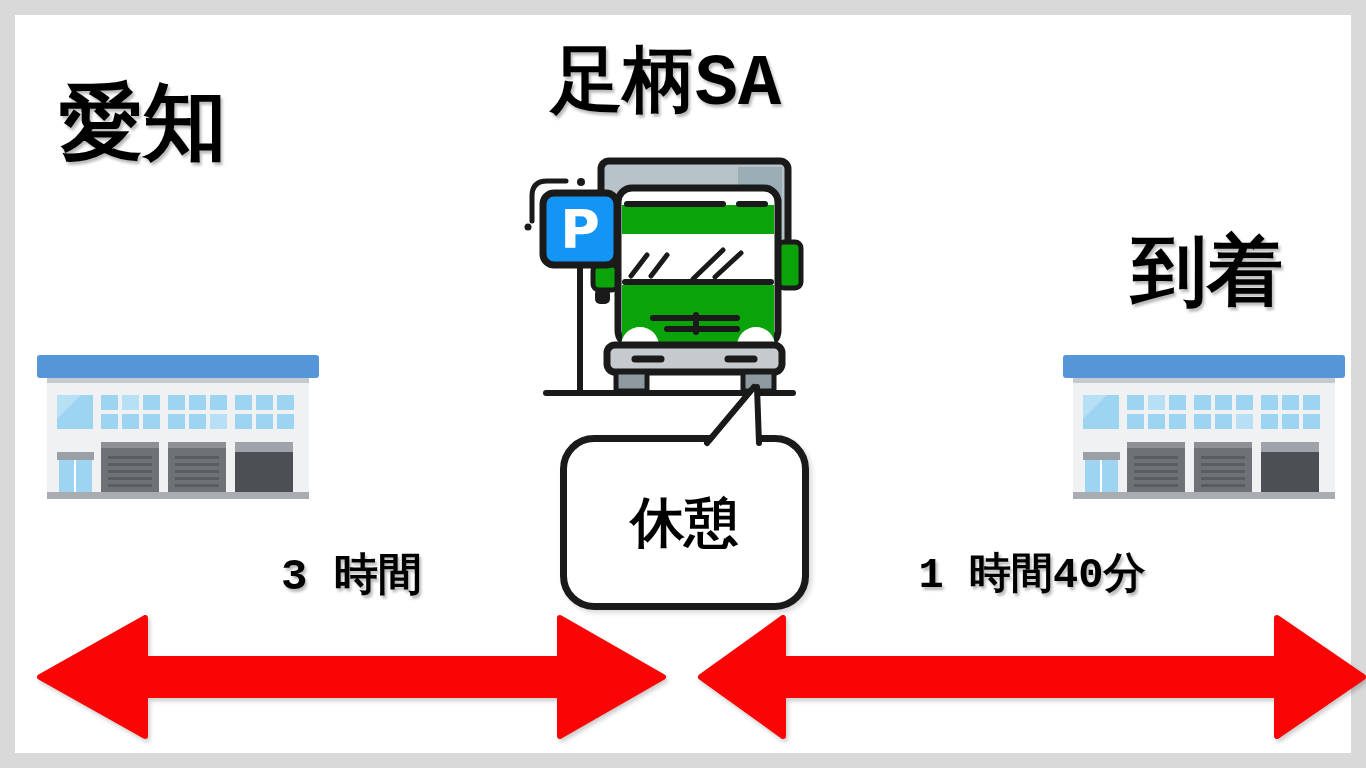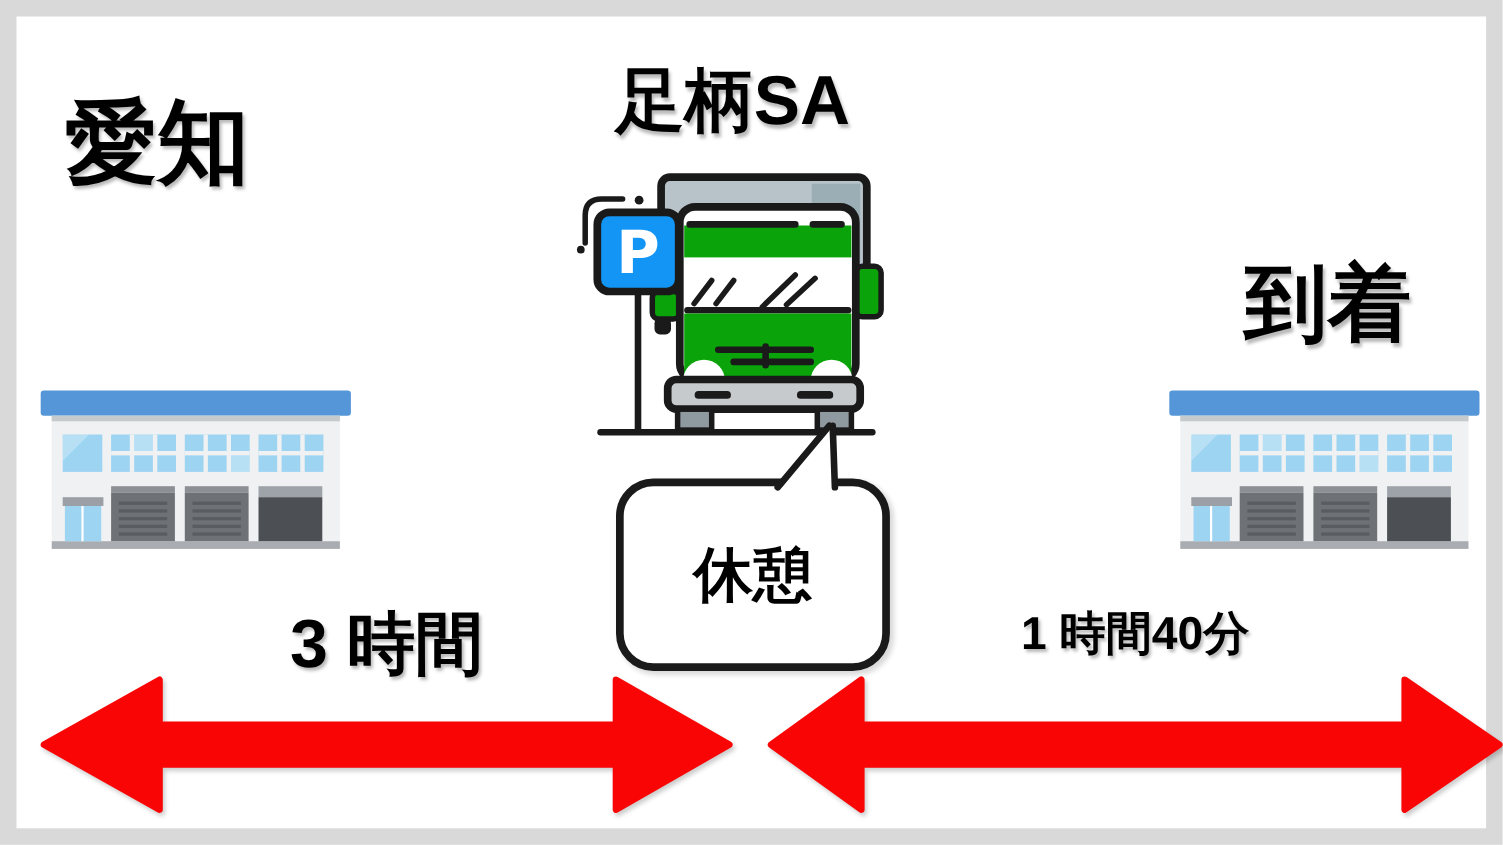--- a/index.html
+++ b/index.html
@@ -1,18 +1,18 @@
 <!DOCTYPE html>
 <html style="--frame_gray: #d9d9d9; --arrow_red: #fa0505; --truck_green: #0aa40a; --parking_blue: #1395f5; --roof_blue: #5596d8; --window_blue: #9dd4f2; --outline_black: #1a1a1a;"><head>
 <meta charset="utf-8">
 <style>
   html,body{margin:0;padding:0;width:1366px;height:768px;overflow:hidden;background:#fff;}
   #canvas{position:absolute;inset:0;width:1366px;height:768px;box-sizing:border-box;
           background:#fff;border:15px solid var(--frame_gray,#d9d9d9);}
-  .lbl{position:absolute;font-family:Liberation Sans, sans-serif;font-weight:bold;color:#000;
+  .lbl{position:absolute;font-family:Liberation Mono, monospace;font-weight:bold;color:#000;
        line-height:1;white-space:nowrap;text-shadow:2px 3px 3px rgba(0,0,0,0.28);}
   .center{text-align:center;}
   svg{position:absolute;overflow:visible;}
   .ln5{stroke:#1a1a1a;stroke-width:5;stroke-linecap:round;fill:none;}
   .ln6{stroke:#1a1a1a;stroke-width:6;stroke-linecap:round;fill:none;}
   .ln7r{stroke:#1a1a1a;stroke-width:7;stroke-linecap:round;fill:none;}
   .outl{stroke:#1a1a1a;stroke-width:7;}
   .outl5{stroke:#1a1a1a;stroke-width:5;}
   .tgreen{fill:var(--truck_green,#0aa40a);}
   .pblue{fill:var(--parking_blue,#1395f5);}
@@ -29,23 +29,23 @@
   .tail{z-index:5;}
   .truck{z-index:3;}
   .ptext{font-family:"DejaVu Sans",sans-serif;font-weight:bold;font-size:54px;fill:#fff;text-anchor:middle;}
 </style>
 </head>
 <body>
 
 <div id="canvas">
 
   <div class="lbl" style="left:44px;top:72px;font-size:84px;">愛知</div>
-  <div class="lbl center" style="left:505px;top:46px;width:292px;font-size:63px;">足柄SA</div>
+  <div class="lbl center" style="left:505px;top:34px;width:292px;font-size:72px;">足柄SA</div>
   <div class="lbl" style="left:1116px;top:224px;font-size:76px;text-align:right;">到着</div>
-  <div class="lbl center" style="left:25px;top:540px;width:623px;font-size:62px;">3 時間</div>
+  <div class="lbl center" style="left:25px;top:540px;width:623px;font-size:44px;">3 時間</div>
   <div class="lbl center" style="left:686px;top:540px;width:662px;font-size:42px;">1 時間40分</div>
 
   <svg style="left:22px;top:340px;" width="282" height="144" viewBox="0 0 282 144">
     <g id="bldg">
       <rect x="0" y="0" width="282" height="23" rx="3" class="roof"></rect>
       <rect x="10" y="23" width="262" height="114" class="wall"></rect>
       <rect x="10" y="23" width="262" height="5" fill="#c5cacd"></rect>
       <rect x="10" y="137" width="262" height="7" fill="#a9adb1"></rect>
       <rect x="20" y="40" width="36" height="34" class="win"></rect>
       <polygon points="20,40 44,40 20,64" fill="#ffffff" opacity="0.28"></polygon>

